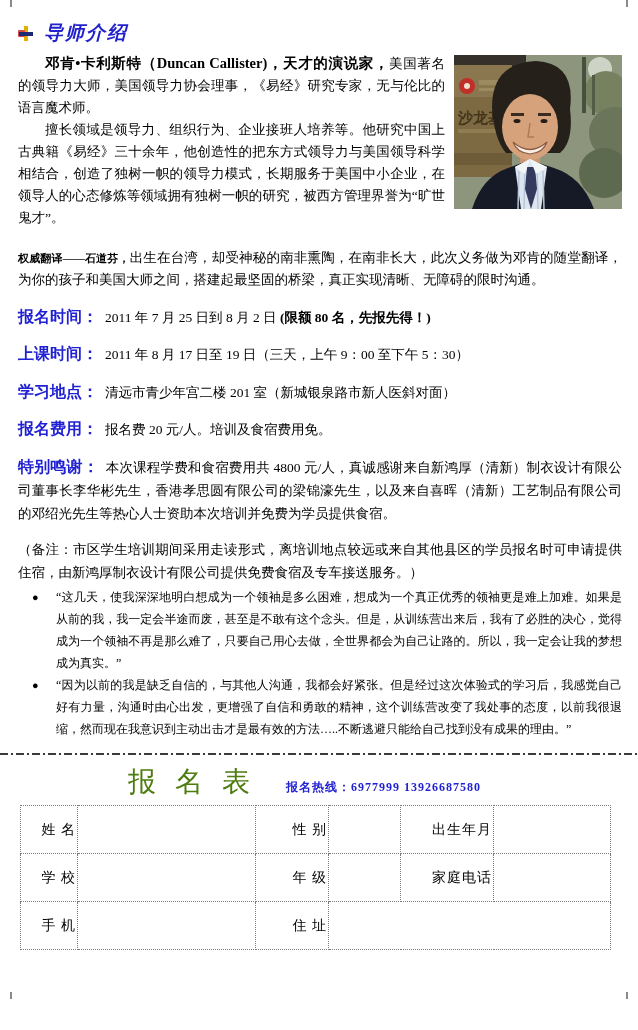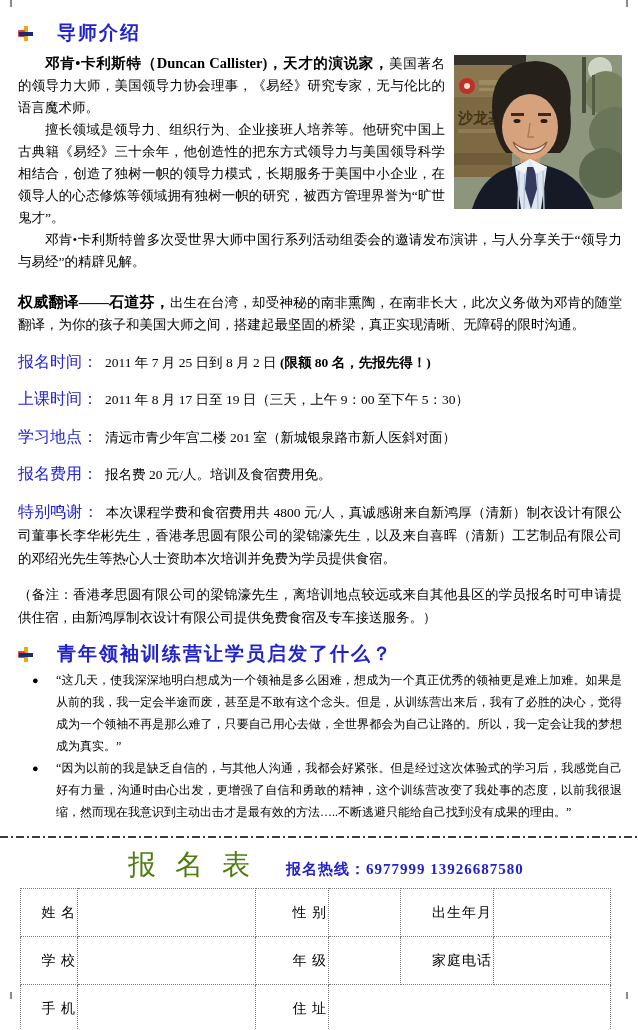--- a/index.html
+++ b/index.html
@@ -7,53 +7,53 @@
     width:638px;height:1030px;position:relative;overflow:hidden;
     background:#ffffff;color:#000;
     font-family:"Liberation Serif","DejaVu Serif",serif;
   }
   .tick{position:absolute;width:2px;height:7px;background:#8a8a8a;}
   .tick.tl{left:10px;top:0;}
   .tick.tr{left:626px;top:0;}
   .tick.bl{left:10px;top:992px;}
   .tick.br{left:626px;top:992px;}
 
-  .sec-head{display:flex;align-items:center;gap:24px;margin:20px 16px 4px 18px;}
+  .sec-head{display:flex;align-items:center;gap:11px;margin:20px 16px 4px 18px;font-style:italic;}
   .sec-title{font-size:19px;font-weight:bold;color:#2222cc;letter-spacing:2px;line-height:26px;}
   .plus-icon{width:15px;height:15px;position:relative;display:inline-block;flex:0 0 15px;}
   .plus-icon .v{position:absolute;left:6px;top:0;width:4px;height:15px;background:#e2b000;}
   .plus-icon .r{position:absolute;left:0;top:4px;width:7px;height:7px;background:#d34a4a;border-radius:1px;}
   .plus-icon .h{position:absolute;left:1px;top:6px;width:14px;height:4px;background:#1c2a75;}
 
   .mentor-block{padding:2px 16px 0 18px;}
   .mentor-block::after{content:"";display:block;clear:both;}
   .photo{float:right;width:168px;height:154px;margin:3px 0 6px 9px;}
   .para{font-size:13.5px;line-height:22px;margin:0;text-align:justify;}
   .indent{text-indent:2em;}
   .p1-bold{font-weight:bold;font-size:14.5px;}
 
   .translator{margin:18px 16px 0 18px;}
-  .translator .lead{font-weight:bold;font-size:15px;}
+  .translator .lead{font-weight:bold;font-size:11px;}
 
   .info-list{margin:12px 16px 0 18px;}
   .info-item{font-size:13.5px;line-height:23px;text-align:justify;}
-  .info-label{color:#2121d4;font-weight:normal;font-size:16px;margin-right:7px;}
+  .info-label{color:#2121d4;font-weight:bold;font-size:16px;margin-right:7px;}
   .vbold{font-weight:bold;}
   .note{font-size:13.5px;line-height:23px;margin:0 16px 0 18px;text-align:justify;}
 
   .quotes{list-style:none;margin:2px 16px 0 18px;padding:0 0 0 14px;}
   .quotes li{position:relative;padding-left:24px;font-size:12px;line-height:22px;text-align:justify;}
   .quotes li::before{content:"●";position:absolute;left:0;top:0;font-size:11px;color:#000;}
 
   .dashdot{height:2px;margin:13px 0 8px 0;
     background:repeating-linear-gradient(90deg,#3c3c3c 0 8px,transparent 8px 11px,#3c3c3c 11px 13px,transparent 13px 16px);}
 
   .form-head{display:flex;align-items:baseline;margin:0 0 0 128px;}
   .form-title{color:#4d7c0f;font-weight:normal;font-size:28px;letter-spacing:6px;}
-  .hotline{margin-left:30px;color:#2121d4;font-weight:bold;font-size:15px;letter-spacing:1px;}
+  .hotline{margin-left:30px;color:#2121d4;font-weight:bold;font-size:12px;letter-spacing:1px;}
 
   table.reg{border-collapse:collapse;margin:4px 0 0 20px;}
   table.reg td{border:1.5px dotted #7a7a7a;height:45px;font-size:14px;background:#fff;}
   table.reg td.lbl{text-align:right;letter-spacing:1px;}
 </style>
 </head>
 <body>
 
 <div class="page">
   <div class="tick tl"></div>
@@ -101,42 +101,33 @@
       <path d="M59 87 Q76 102 93 87 Q89 98 76 99 Q63 98 59 87 Z" fill="#f5efe6" stroke="#8c5a40" stroke-width="1.2"></path>
       <path d="M18 154 Q28 122 54 113 L76 105 L100 113 Q128 122 140 154 Z" fill="#161a26"></path>
       <path d="M61 112 L76 104 L93 112 L87 154 L67 154 Z" fill="#dde6ef"></path>
       <path d="M65 116 L64 154 M71 112 L70 154 M83 112 L84 154 M89 116 L90 154" stroke="#b6c6da" stroke-width="1.5" fill="none"></path>
       <path d="M73 112 L81 112 L83 134 L77 154 L71 134 Z" fill="#343a5e"></path>
       <path d="M61 112 L76 104 L71 119 Z" fill="#f2f5f8"></path>
       <path d="M93 112 L76 104 L82 119 Z" fill="#f2f5f8"></path>
     </svg>
     <p class="para indent"><span class="p1-bold">邓肯•卡利斯特（Duncan Callister)，天才的演说家，</span><span>美国著名的领导力大师，美国领导力协会理事，《易经》研究专家，无与伦比的语言魔术师。</span></p>
     <p class="para indent">擅长领域是领导力、组织行为、企业接班人培养等。他研究中国上古典籍《易经》三十余年，他创造性的把东方式领导力与美国领导科学相结合，创造了独树一帜的领导力模式，长期服务于美国中小企业，在领导人的心态修炼等领域拥有独树一帜的研究，被西方管理界誉为“旷世鬼才”。</p>
-    <p class="para indent">邓肯•卡利斯特曾多次受世界大师中国行系列活动组委会的邀请发布演讲，与人分享关于“领导力与易经”的精辟见解。</p>
   </div>
 
   <p class="para translator"><span class="lead">权威翻译——石道芬，</span><span>出生在台湾，却受神秘的南非熏陶，在南非长大，此次义务做为邓肯的随堂翻译，为你的孩子和美国大师之间，搭建起最坚固的桥梁，真正实现清晰、无障碍的限时沟通。</span></p>
 
   <div class="info-list">
     <p class="info-item"><span class="info-label">报名时间：</span><span>2011 年 7 月 25 日到 8 月 2 日 </span><span class="vbold">(限额 80 名，先报先得！)</span></p>
     <p class="info-item"><span class="info-label">上课时间：</span><span>2011 年 8 月 17 日至 19 日（三天，上午 9：00 至下午 5：30）</span></p>
     <p class="info-item"><span class="info-label">学习地点：</span><span>清远市青少年宫二楼 201 室（新城银泉路市新人医斜对面）</span></p>
     <p class="info-item"><span class="info-label">报名费用：</span><span>报名费 20 元/人。培训及食宿费用免。</span></p>
     <p class="info-item"><span class="info-label">特别鸣谢：</span><span>本次课程学费和食宿费用共 4800 元/人，真诚感谢来自新鸿厚（清新）制衣设计有限公司董事长李华彬先生，香港孝思圆有限公司的梁锦濠先生，以及来自喜晖（清新）工艺制品有限公司的邓绍光先生等热心人士资助本次培训并免费为学员提供食宿。</span></p>
   </div>
-  <p class="note">（备注：香港孝思圆有限公司的梁锦濠先生，离培训地点较远或来自其他县区的学员报名时可申请提供住宿，由新鸿厚制衣设计有限公司提供免费食宿及专车接送服务。）</p>
+  <p class="note">（备注：市区学生培训期间采用走读形式，离培训地点较远或来自其他县区的学员报名时可申请提供住宿，由新鸿厚制衣设计有限公司提供免费食宿及专车接送服务。）</p>
 
-  <div class="sec-head" style="margin-top:12px;margin-bottom:2px;">
-    <span class="plus-icon">
-        <span class="v"></span>
-        <span class="r"></span>
-        <span class="h"></span>
-      </span>
-    <span class="sec-title">青年领袖训练营让学员启发了什么？</span>
-  </div>
   <ul class="quotes">
     <li>“这几天，使我深深地明白想成为一个领袖是多么困难，想成为一个真正优秀的领袖更是难上加难。如果是从前的我，我一定会半途而废，甚至是不敢有这个念头。但是，从训练营出来后，我有了必胜的决心，觉得成为一个领袖不再是那么难了，只要自己用心去做，全世界都会为自己让路的。所以，我一定会让我的梦想成为真实。”</li>
     <li>“因为以前的我是缺乏自信的，与其他人沟通，我都会好紧张。但是经过这次体验式的学习后，我感觉自己好有力量，沟通时由心出发，更增强了自信和勇敢的精神，这个训练营改变了我处事的态度，以前我很退缩，然而现在我意识到主动出击才是最有效的方法…..不断逃避只能给自己找到没有成果的理由。”</li>
   </ul>
 
   <div class="dashdot"></div>
 
   <div class="form-head">
     <span class="form-title">报 名 表</span>
     <span class="hotline"><span>报名热线：</span><span>6977999   13926687580</span></span>

